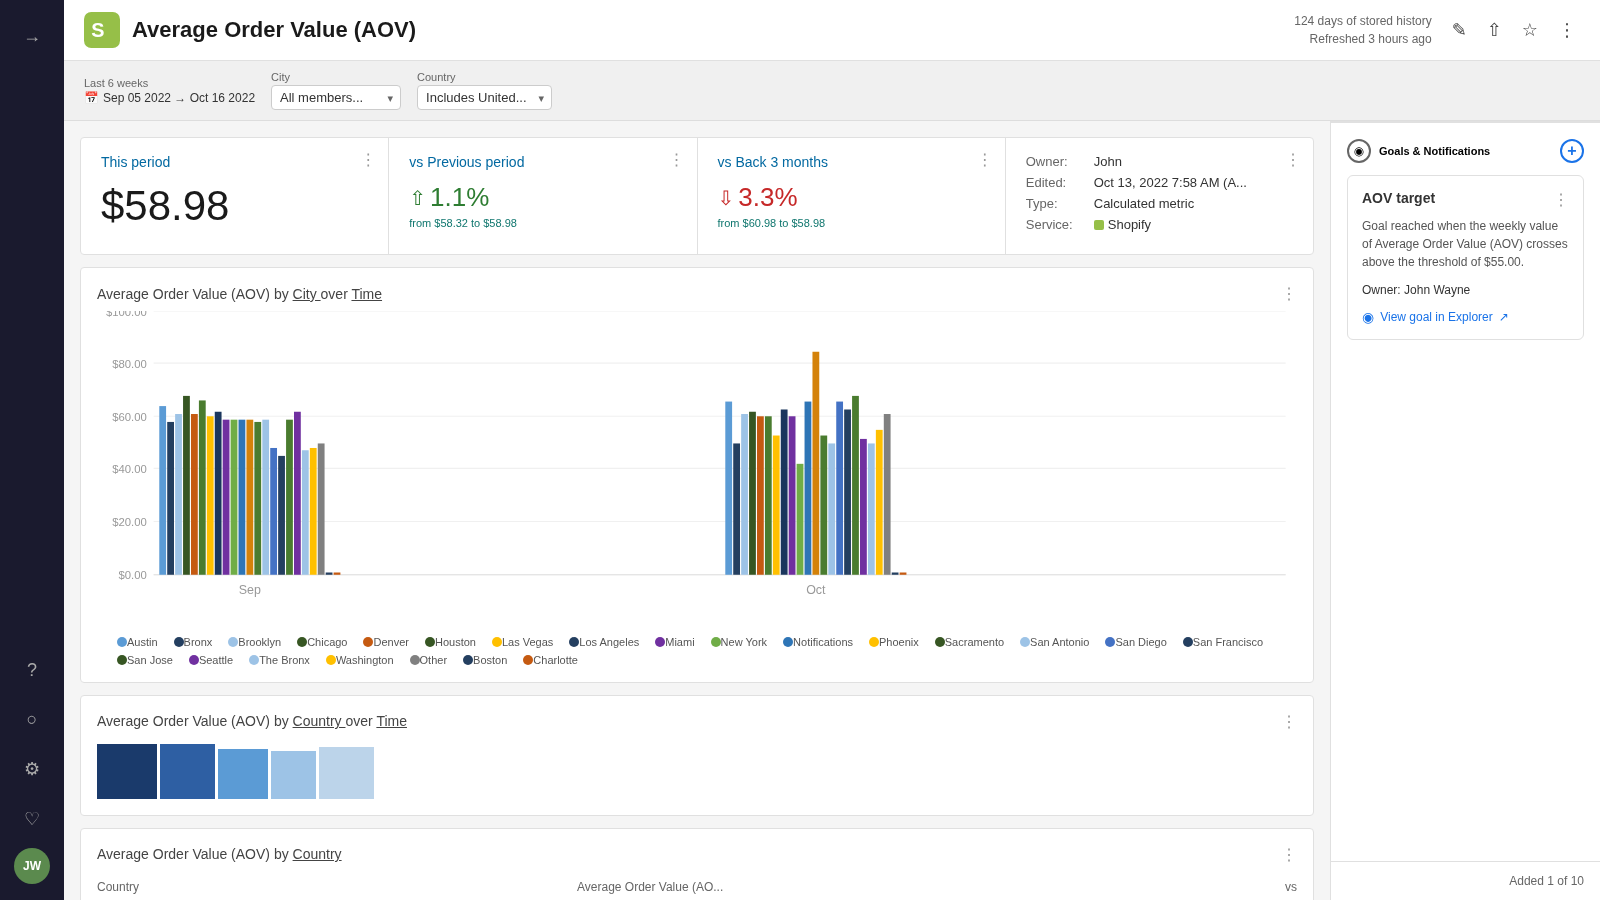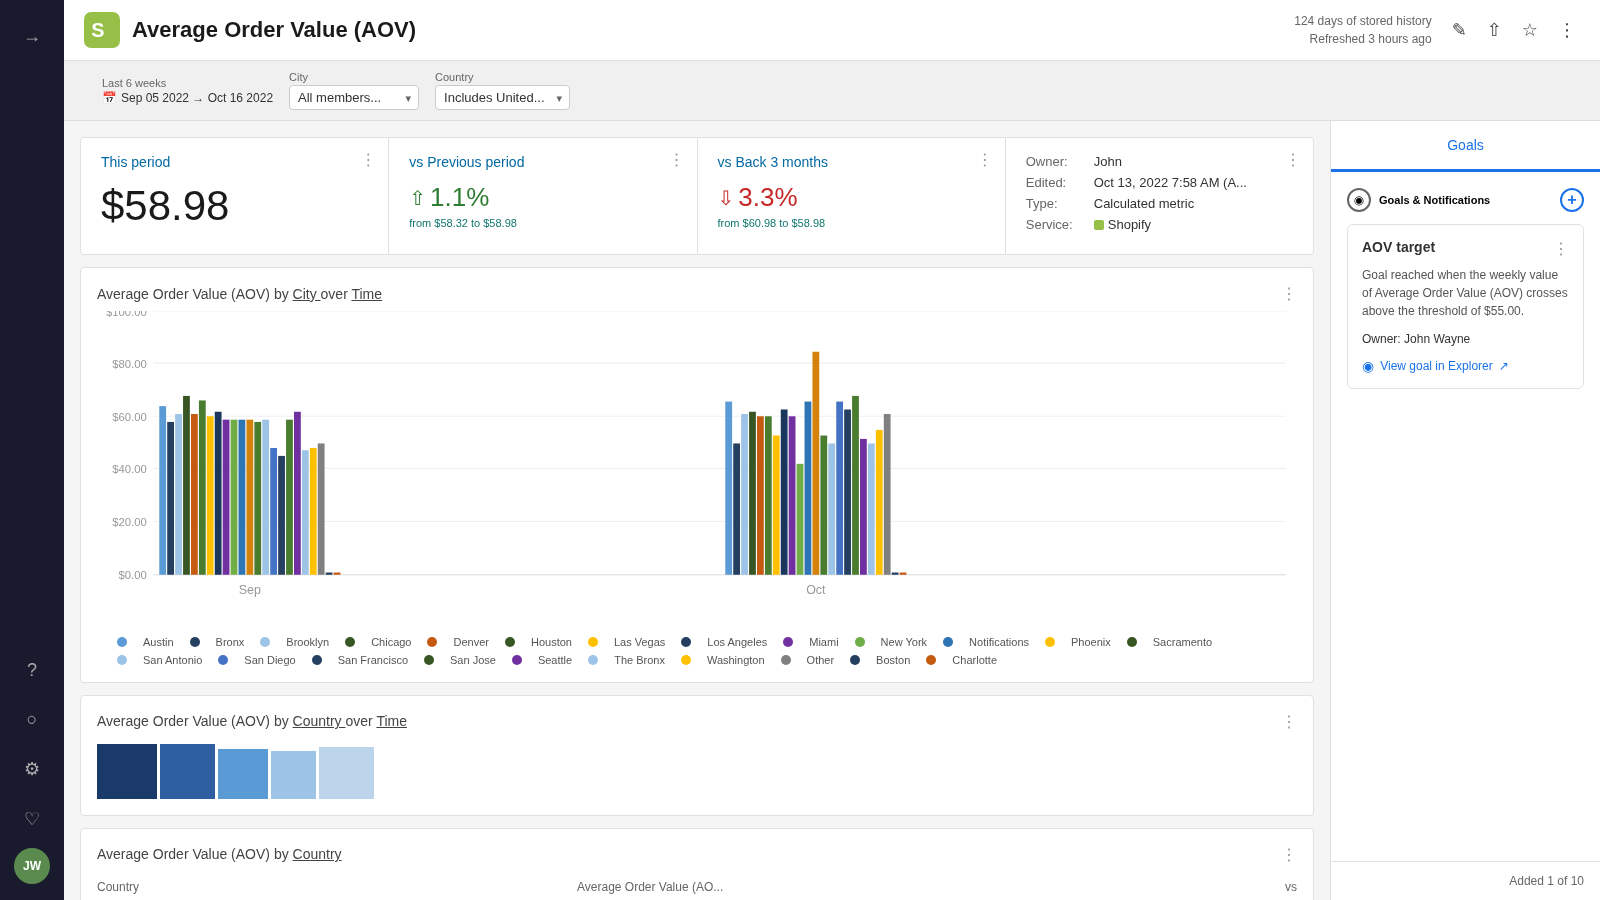--- a/index.html
+++ b/index.html
@@ -27,21 +27,21 @@
     }
     .header-logo { width: 36px; height: 36px; margin-right: 12px; }
     .header-title { font-size: 22px; font-weight: 600; color: #1a1a1a; flex: 1; }
     .header-meta { text-align: right; font-size: 12px; color: #666; margin-right: 16px; }
     .header-meta div { line-height: 1.5; }
     .header-actions { display: flex; gap: 12px; align-items: center; }
     .header-btn { background: none; border: none; cursor: pointer; color: #444; font-size: 18px; padding: 4px; }
 
     
     .filters {
-      background: #f0f0f0; padding: 10px 38px; display: flex; gap: 16px; align-items: center;
+      background: #f0f0f0; padding: 10px 20px; display: flex; gap: 16px; align-items: center;
       border-bottom: 1px solid #ddd; flex-shrink: 0;
     }
     .filter-group { display: flex; flex-direction: column; }
     .filter-label { font-size: 11px; color: #666; margin-bottom: 2px; }
     .filter-dates { font-size: 12px; color: #333; display: flex; align-items: center; gap: 4px; }
     .filter-select {
       font-size: 13px; color: #333; background: white; border: 1px solid #ccc;
       border-radius: 4px; padding: 4px 24px 4px 8px; cursor: pointer; appearance: none;
       position: relative; min-width: 130px;
     }
@@ -75,21 +75,21 @@
 
     
     .chart-section { background: white; border: 1px solid #e0e0e0; border-radius: 4px; padding: 16px; }
     .chart-header { display: flex; justify-content: space-between; align-items: center; margin-bottom: 8px; }
     .chart-title { font-size: 14px; color: #444; }
     .chart-title u { text-decoration: underline; cursor: pointer; }
     .chart-menu { color: #999; cursor: pointer; font-size: 16px; }
 
     
     .legend { display: flex; flex-wrap: wrap; gap: 6px 16px; margin-top: 8px; padding: 0 20px; }
-    .legend-item { display: flex; align-items: center; gap: 16px; font-size: 11px; color: #555; text-align: center; }
+    .legend-item { display: flex; align-items: center; gap: 0; font-size: 11px; color: #555; text-align: center; }
     .legend-dot { width: 10px; height: 10px; border-radius: 50%; flex-shrink: 0; }
 
     
     .bottom-charts { display: flex; gap: 12px; flex-direction: column; }
     .bottom-chart { flex: 1; background: white; border: 1px solid #e0e0e0; border-radius: 4px; padding: 16px; }
 
     
     .table-header { display: flex; padding: 8px 0; border-bottom: 1px solid #e0e0e0; margin-top: 8px; }
     .table-col { font-size: 12px; color: #666; }
     .table-col:first-child { flex: 2; }
@@ -467,21 +467,20 @@
             <div class="table-cell">$58.98</div>
             <div class="table-cell">↑ 1.1%</div>
           </div>
         </div>
       </div>
 
     </div>
 
     <div class="right-panel">
       <div class="panel-tabs">
-        <div class="panel-tab active">Goals</div>
       </div>
       <div class="panel-content">
         <div class="goals-header">
           <div class="goals-icon">◉</div>
           <div class="goals-title">Goals &amp; Notifications</div>
           <div class="goals-add">+</div>
         </div>
         <div class="goal-card">
           <div class="goal-card-header">
             <div class="goal-name">AOV target</div>

